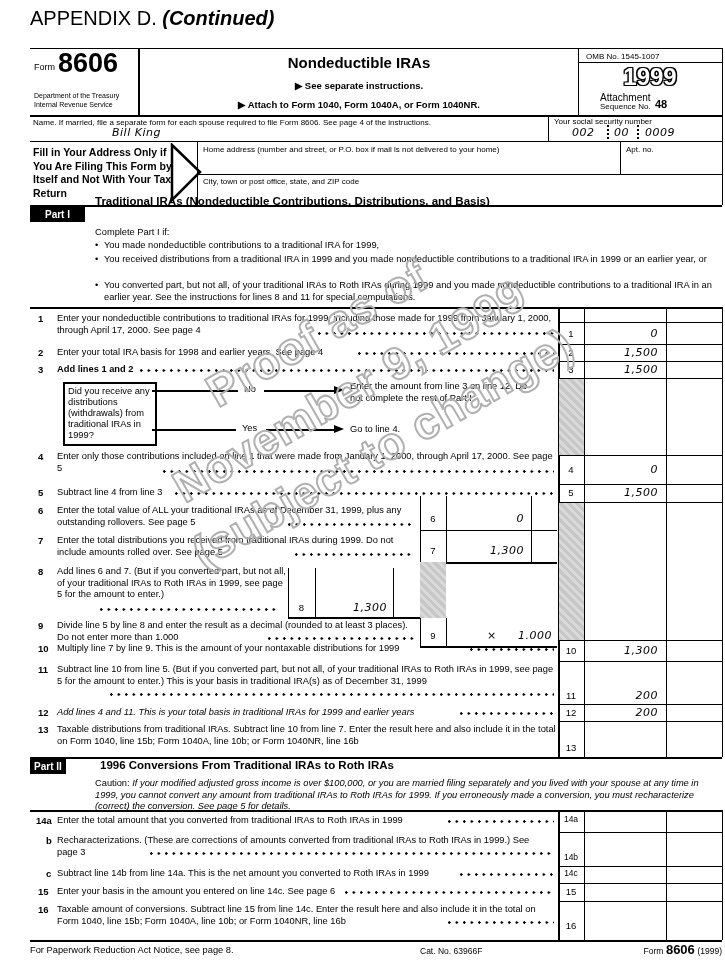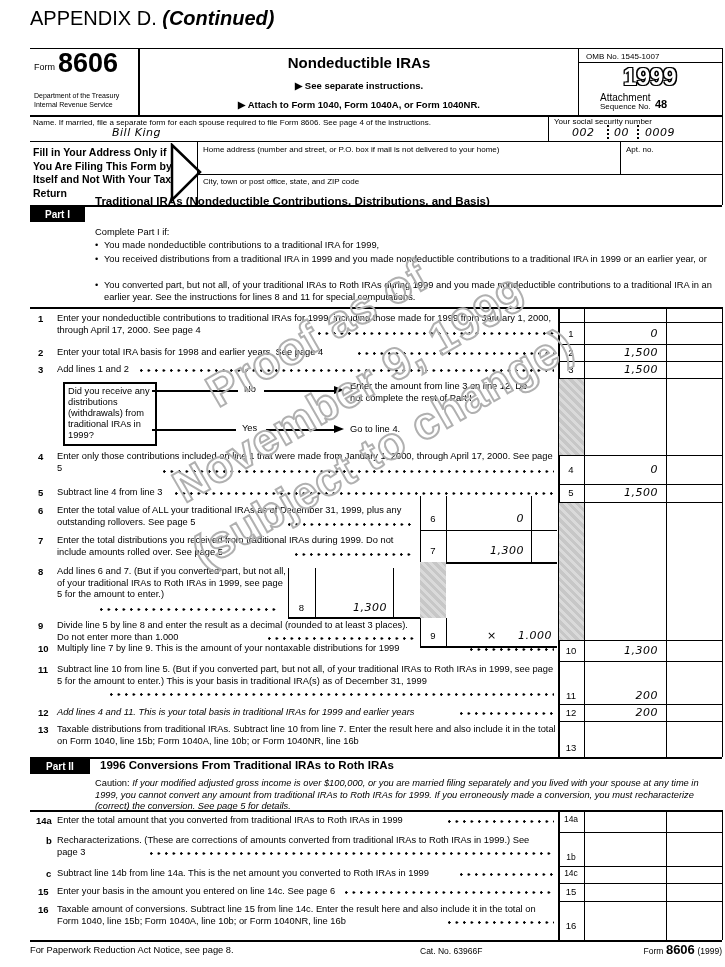--- a/index.html
+++ b/index.html
@@ -123,21 +123,21 @@
   <span class="rnum" style="left:558px;top:328px;">1</span>
   <div class="hw val" style="left:586px;top:327px;width:72px;">0</div>
 
   <span class="lnum" style="left:38px;top:347px;">2</span>
   <div class="t" style="left:57px;top:347px;width:498px;">Enter your total IRA basis for 1998 and earlier years. See page 4</div>
   <div class="dots" style="left:358px;top:352px;width:196px;"></div>
   <span class="rnum" style="left:558px;top:347px;">2</span>
   <div class="hw val" style="left:586px;top:346px;width:72px;">1,500</div>
 
   <span class="lnum" style="left:38px;top:364px;">3</span>
-  <div class="t" style="left:57px;top:364px;width:498px;">Add lines 1 and 2</div>
+  <div class="t" style="left:57px;top:364px;width:498px;font-weight:bold;">Add lines 1 and 2</div>
   <div class="dots" style="left:140px;top:369px;width:414px;"></div>
   <span class="rnum" style="left:558px;top:364px;">3</span>
   <div class="hw val" style="left:586px;top:363px;width:72px;">1,500</div>
 
   <div style="position:absolute;left:63px;top:382px;width:84px;height:56px;border:2px solid #000;padding:2px 3px;font-size:9.3px;line-height:11px;">
     <span>Did you receive any distributions (withdrawals) from traditional IRAs in 1999?</span>
   </div>
   <div class="hl2" style="left:152px;top:390px;width:86px;"></div>
   <span class="t" style="left:244px;top:384px;">No</span>
   <div class="hl2" style="left:264px;top:390px;width:70px;"></div>
@@ -217,21 +217,21 @@
   <div class="dots" style="left:460px;top:712px;width:94px;"></div>
   <span class="rnum" style="left:558px;top:707px;">12</span>
   <div class="hw val" style="left:586px;top:706px;width:72px;">200</div>
 
   <span class="lnum" style="left:38px;top:724px;">13</span>
   <div class="t" style="left:57px;top:724px;width:500px;">Taxable distributions from traditional IRAs. Subtract line 10 from line 7. Enter the result here and also include it in the total on Form 1040, line 15b; Form 1040A, line 10b; or Form 1040NR, line 16b</div>
   <span class="rnum" style="left:558px;top:742px;">13</span>
   <div class="hw val" style="left:586px;top:741px;width:72px;"></div>
 
   <div class="hl2" style="left:30px;top:757px;width:692px;"></div>
-  <div class="badge" style="left:30px;top:759px;width:60px;height:13px;">Part II</div>
+  <div class="badge" style="left:30px;top:759px;width:36px;height:13px;">Part II</div>
   <span class="t b" style="left:100px;top:760px;font-size:11.5px;">1996 Conversions From Traditional IRAs to Roth IRAs</span>
 
   <div class="t" style="left:95px;top:778px;width:625px;">
     <span>Caution:</span>
     <span class="i">If your modified adjusted gross income is over $100,000, or you are married filing separately and you lived with your spouse at any time in 1999, you cannot convert any amount from traditional IRAs to Roth IRAs for 1999. If you erroneously made a conversion, you must recharacterize (correct) the conversion. See page 5 for details.</span>
   </div>
   <div class="hl2" style="left:30px;top:810px;width:692px;"></div>
 
   <div class="vl2" style="left:558px;top:810px;height:130px;"></div>
   <div class="vl" style="left:584px;top:810px;height:130px;"></div>
@@ -244,21 +244,21 @@
 
   <span class="lnum" style="left:36px;top:815px;">14a</span>
   <div class="t" style="left:57px;top:815px;width:495px;">Enter the total amount that you converted from traditional IRAs to Roth IRAs in 1999</div>
   <div class="dots" style="left:448px;top:820px;width:106px;"></div>
   <span class="rnum" style="left:558px;top:814px;font-size:8.5px;">14a</span>
   <div class="hw val" style="left:586px;top:813px;width:72px;"></div>
 
   <span class="lnum" style="left:46px;top:835px;">b</span>
   <div class="t" style="left:57px;top:835px;width:495px;">Recharacterizations. (These are corrections of amounts converted from traditional IRAs to Roth IRAs in 1999.) See page 3</div>
   <div class="dots" style="left:150px;top:852px;width:404px;"></div>
-  <span class="rnum" style="left:558px;top:852px;font-size:8.5px;">1b</span>
+  <span class="rnum" style="left:558px;top:852px;font-size:8.5px;">14b</span>
   <div class="hw val" style="left:586px;top:851px;width:72px;"></div>
 
   <span class="lnum" style="left:46px;top:868px;">c</span>
   <div class="t" style="left:57px;top:868px;width:495px;">Subtract line 14b from line 14a. This is the net amount you converted to Roth IRAs in 1999</div>
   <div class="dots" style="left:460px;top:873px;width:94px;"></div>
   <span class="rnum" style="left:558px;top:868px;font-size:8.5px;">14c</span>
   <div class="hw val" style="left:586px;top:867px;width:72px;"></div>
 
   <span class="lnum" style="left:38px;top:886px;">15</span>
   <div class="t" style="left:57px;top:886px;width:495px;">Enter your basis in the amount you entered on line 14c. See page 6</div>

